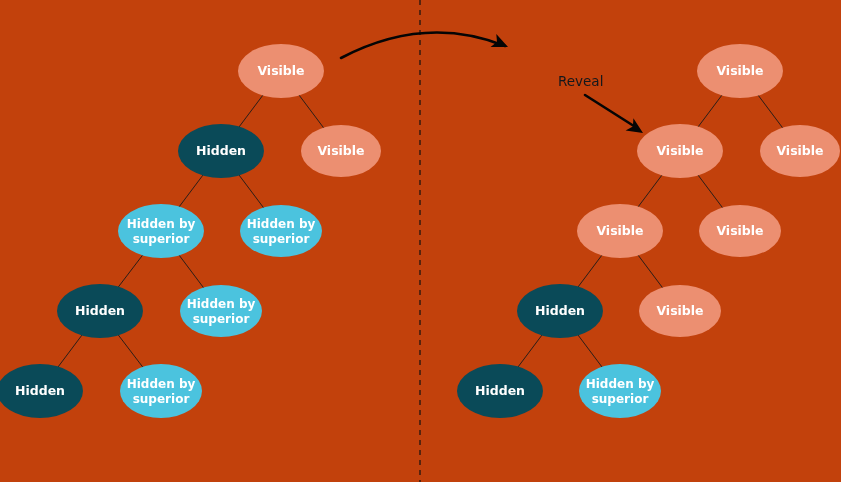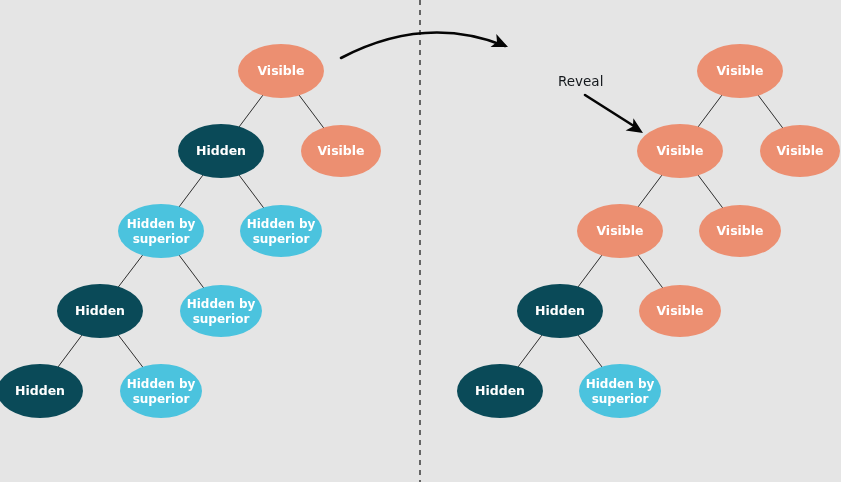--- a/index.html
+++ b/index.html
@@ -56,21 +56,21 @@
     stroke-width: 2.6;
     stroke-linecap: round;
   }
   .arrow-head {
     fill: #050505;
   }
 </style>
 </head>
 <body style="background: rgb(255, 255, 255);">
 
-<div id="canvas" style="background: #e5e5e5; text-decoration: underline;">
+<div id="canvas" style="background: #c2410c; text-decoration: underline;">
 
   <svg class="layer" viewBox="0 0 841 482" xmlns="http://www.w3.org/2000/svg">
 
     <g id="edges-layer">
         <line x1="281" y1="71" x2="221" y2="151" class="edge-line" stroke="#1a1a1a"></line>
         <line x1="281" y1="71" x2="341" y2="151" class="edge-line" stroke="#1a1a1a"></line>
         <line x1="221" y1="151" x2="161" y2="231" class="edge-line" stroke="#1a1a1a"></line>
         <line x1="221" y1="151" x2="281" y2="231" class="edge-line" stroke="#1a1a1a"></line>
         <line x1="161" y1="231" x2="100" y2="311" class="edge-line" stroke="#1a1a1a"></line>
         <line x1="161" y1="231" x2="221" y2="311" class="edge-line" stroke="#1a1a1a"></line>

